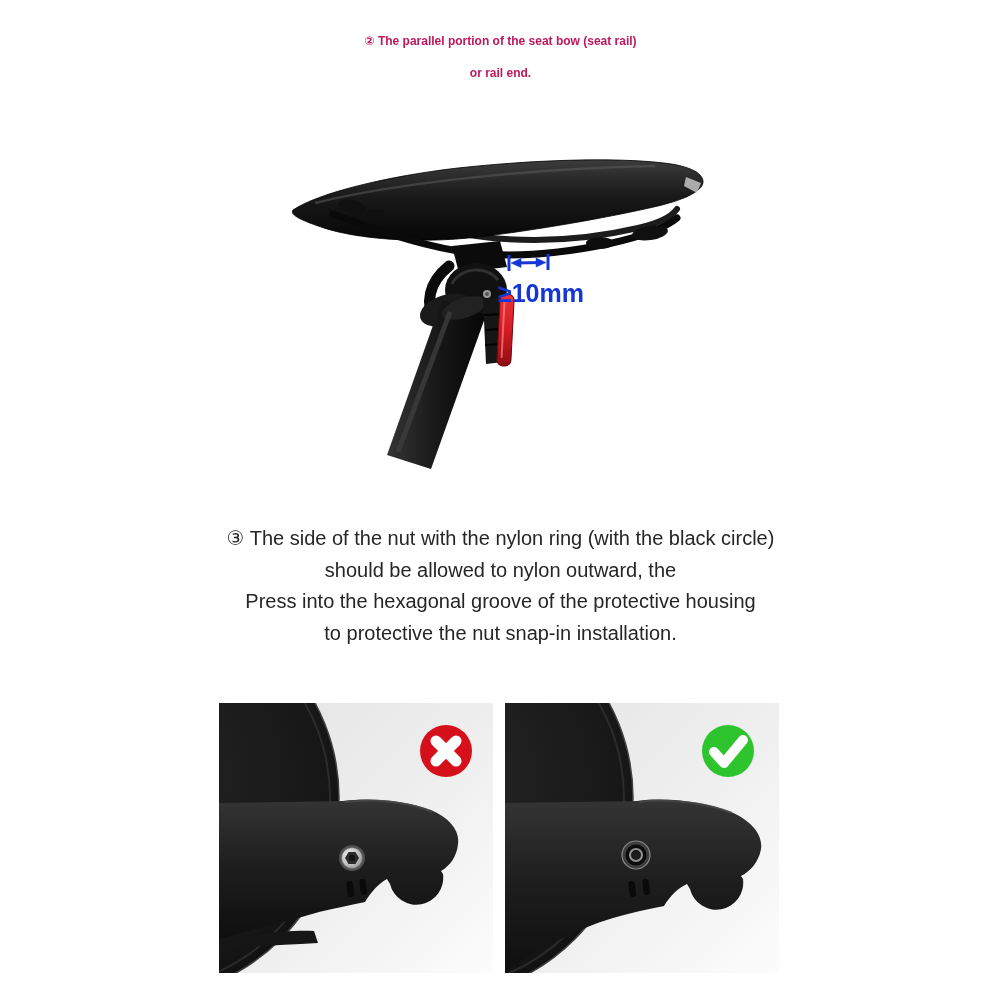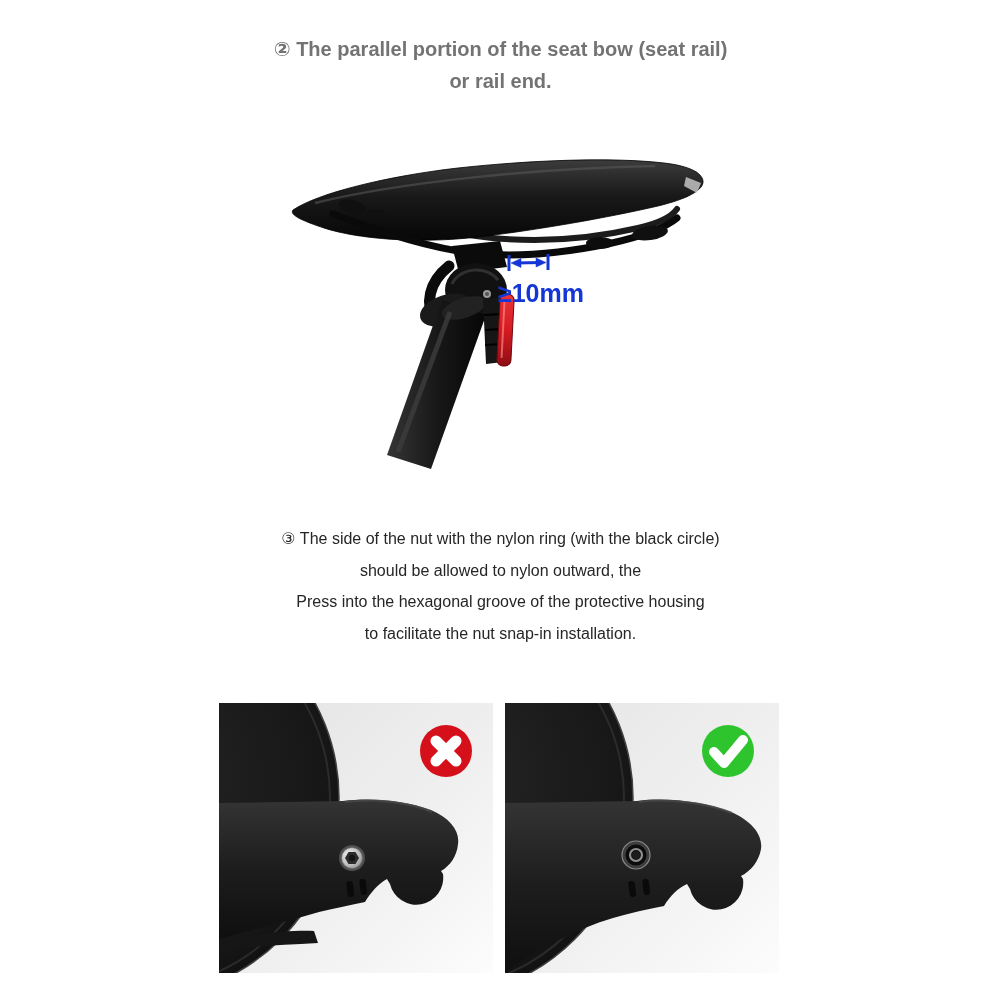--- a/index.html
+++ b/index.html
@@ -2,22 +2,22 @@
 <html><head>
 <meta charset="utf-8">
 <style>
   html,body{margin:0;padding:0;}
   body{
     width:1001px;height:1001px;background:#ffffff;position:relative;
     font-family:"Liberation Sans","DejaVu Sans",sans-serif;overflow:hidden;
   }
   .step-text{position:absolute;left:0;width:1001px;text-align:center;}
   .step-text span{display:block;}
-  #step2-text{top:33px;font-size:20px;font-weight:bold;line-height:32px;color:#737373;letter-spacing:0px;}
-  #step3-text{top:523px;font-size:16px;font-weight:normal;line-height:31.5px;color:#262626;}
+  #step2-text{top:25px;font-size:12px;font-weight:bold;line-height:32px;color:#be185d;letter-spacing:0px;}
+  #step3-text{top:523px;font-size:20px;font-weight:normal;line-height:31.5px;color:#262626;}
   .figure{position:absolute;}
   #saddle-figure{left:250px;top:140px;}
   #photo-wrong{left:219px;top:703px;}
   #photo-correct{left:505px;top:703px;}
   svg text.dim{font-family:"Liberation Sans","DejaVu Sans",sans-serif;font-weight:bold;font-size:25px;}
 </style>
 </head>
 <body>
 
 <div class="step-text" id="step2-text">
@@ -85,21 +85,21 @@
     <polygon points="511,263 521,258.5 521,267.5" stroke-width="0.5"></polygon>
     <polygon points="546,262.5 536,258 536,267" stroke-width="0.5"></polygon>
   </g>
   <text class="dim" x="541" y="302" text-anchor="middle" fill="#1536d6">≥10mm</text>
 </svg>
 
 <div class="step-text" id="step3-text">
   <span>③ The side of the nut with the nylon ring (with the black circle)</span>
   <span>should be allowed to nylon outward, the</span>
   <span>Press into the hexagonal groove of the protective housing</span>
-  <span>to facilitate the nut snap-in installation.</span>
+  <span>to protective the nut snap-in installation.</span>
 </div>
 
 <svg class="figure" id="photo-wrong" width="274" height="270" viewBox="0 0 274 270">
   <defs>
     <linearGradient id="bgA" x1="0" y1="0" x2="1" y2="1">
       <stop offset="0" stop-color="#e3e3e3"></stop>
         <stop offset="0.55" stop-color="#efefef"></stop>
         <stop offset="1" stop-color="#fcfcfc"></stop>
     </linearGradient>
     <radialGradient id="discA" cx="0.5" cy="0.45" r="0.6">

